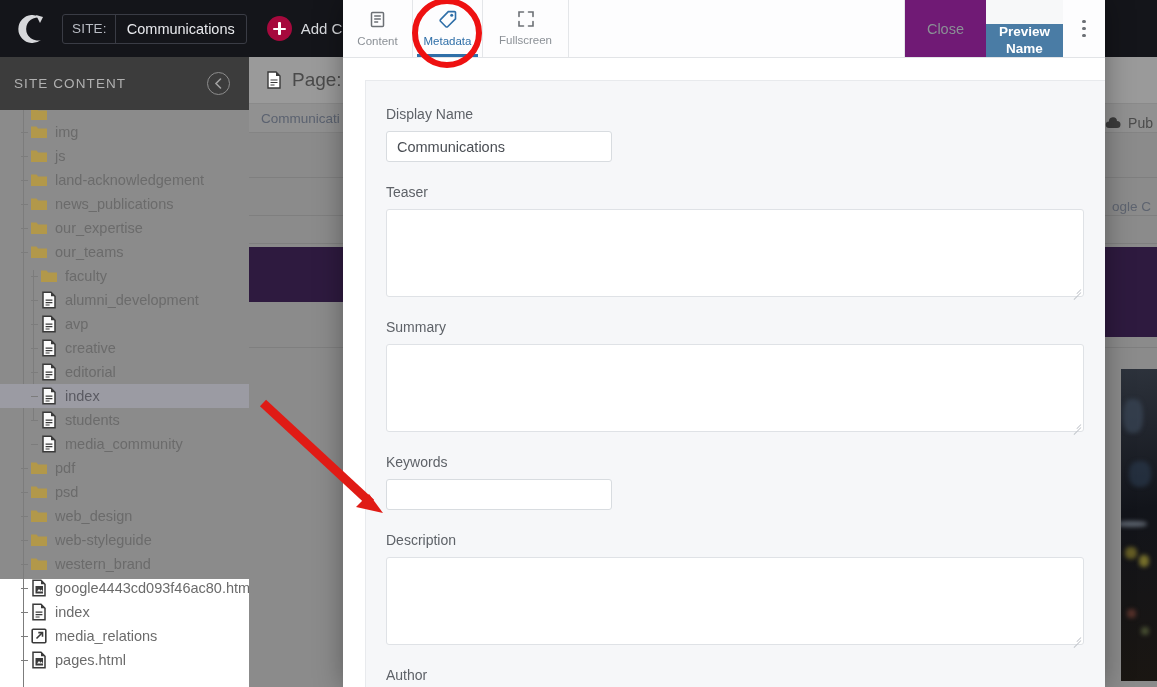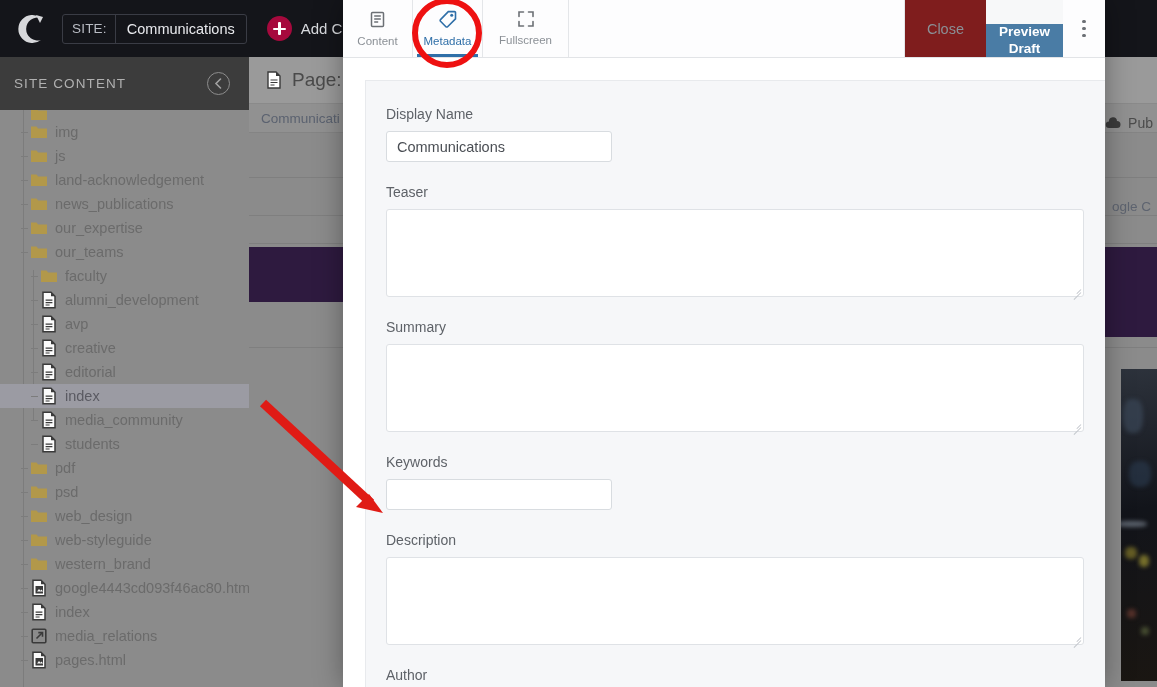--- a/index.html
+++ b/index.html
@@ -48,21 +48,21 @@
   }
   .plus-circle::before, .plus-circle::after {
     content: ""; position: absolute; background: #fff; border-radius: 1px;
   }
   .plus-circle::before { left: 6px; right: 6px; top: 11.5px; height: 2.5px; }
   .plus-circle::after { top: 6px; bottom: 6px; left: 11.5px; width: 2.5px; }
   .nav-more { color: #d8dade; font-size: 15px; margin-left: 22px; }
 
   
   .sidebar {
-    position: absolute; left: 0; top: 57px; width: 249px; height: 630px;
+    position: absolute; left: 0; top: 57px; width: 249px; height: 522px;
     background: #8b8b8b;
   }
   .sidebar-head {
     height: 53px; background: #3c3c3c;
     display: flex; align-items: center; justify-content: space-between;
     padding: 0 19px 0 14px;
   }
   .sidebar-head .title {
     color: #b0b0b0; font-size: 13.5px; letter-spacing: 1.1px;
   }
@@ -151,21 +151,21 @@
   .tool-tab .tlabel { font-size: 11.5px; color: #8b9096; }
   .tool-tab.active .tlabel { color: #2f6fa8; }
   .tool-tab.active::after {
     content: ""; position: absolute; left: 4px; right: 4px; bottom: 0;
     height: 3px; background: #2f6fa8;
   }
   .tool-tab.wide { width: 86px; }
   .tool-spacer { flex: 1; border-right: 1px solid #e4e6e9; background: #fdfdfe; }
   .close-btn {
     display: flex; align-items: center; padding: 0 22px;
-    font-size: 14.5px; color: #8b9096; cursor: pointer; background: #7f1d1d;
+    font-size: 14.5px; color: #8b9096; cursor: pointer; background: #701a75;
   }
   .preview-btn {
     width: 77px; background: #4a7ca5; color: #fff;
     display: flex; flex-direction: column; align-items: center;
     justify-content: center; line-height: 1.25; font-size: 13.5px;
     cursor: pointer; text-align: center; font-weight: 600; margin-top: 24px;
   }
   .kebab {
     width: 42px; background: #fdfdfe; display: flex; flex-direction: column;
     align-items: center; justify-content: center; gap: 3.5px; cursor: pointer;
@@ -377,32 +377,32 @@
           </div>
           <div class="tree-row">
             <span class="guide" style="left: 31px; top: 12px;"></span>
             <span style="margin-left: 40px; display: flex; align-items: center;">
               <svg class="ico" viewBox="0 0 18 18">
                 <path d="M3 1.2 h8 l4 4 v11.6 h-12 z" fill="#fbfbfb" stroke="#3a3a3a" stroke-width="1.5"></path>
                 <path d="M11 1.2 v4 h4" fill="#3a3a3a"></path>
                 <path d="M5.6 9.2 h6.8 M5.6 11.6 h6.8 M5.6 14 h4" stroke="#3a3a3a" stroke-width="1.2"></path>
               </svg>
             </span>
+            <span class="lbl">students</span>
+          </div>
+          <div class="tree-row">
+            <span class="guide" style="left: 31px; top: 12px;"></span>
+            <span style="margin-left: 40px; display: flex; align-items: center;">
+              <svg class="ico" viewBox="0 0 18 18">
+                <path d="M3 1.2 h8 l4 4 v11.6 h-12 z" fill="#fbfbfb" stroke="#3a3a3a" stroke-width="1.5"></path>
+                <path d="M11 1.2 v4 h4" fill="#3a3a3a"></path>
+                <path d="M5.6 9.2 h6.8 M5.6 11.6 h6.8 M5.6 14 h4" stroke="#3a3a3a" stroke-width="1.2"></path>
+              </svg>
+            </span>
             <span class="lbl">media_community</span>
-          </div>
-          <div class="tree-row">
-            <span class="guide" style="left: 31px; top: 12px;"></span>
-            <span style="margin-left: 40px; display: flex; align-items: center;">
-              <svg class="ico" viewBox="0 0 18 18">
-                <path d="M3 1.2 h8 l4 4 v11.6 h-12 z" fill="#fbfbfb" stroke="#3a3a3a" stroke-width="1.5"></path>
-                <path d="M11 1.2 v4 h4" fill="#3a3a3a"></path>
-                <path d="M5.6 9.2 h6.8 M5.6 11.6 h6.8 M5.6 14 h4" stroke="#3a3a3a" stroke-width="1.2"></path>
-              </svg>
-            </span>
-            <span class="lbl">students</span>
           </div>
           <div class="tree-row">
             <span class="guide" style="left: 21px; top: 12px;"></span>
             <span style="margin-left: 30px; display: flex; align-items: center;">
               <svg class="ico" viewBox="0 0 18 18">
                 <path d="M1 3.5 h5.5 l1.6 2 H17 v9.5 H1 z" fill="#b2984a"></path>
               </svg>
             </span>
             <span class="lbl">pdf</span>
           </div>
@@ -552,21 +552,21 @@
         <div class="tool-tab wide">
           <span><svg width="16" height="16" viewBox="0 0 16 16">
               <path d="M1 5.5 V1 H5.5 M10.5 1 H15 V5.5 M15 10.5 V15 H10.5 M5.5 15 H1 V10.5" stroke="#6c7075" stroke-width="1.6" fill="none" stroke-linecap="round"></path>
             </svg></span>
           <span class="tlabel">Fullscreen</span>
         </div>
         <div class="tool-spacer"></div>
         <div class="close-btn">Close</div>
         <div class="preview-btn">
           <span>Preview</span>
-          <span>Draft</span>
+          <span>Name</span>
         </div>
         <div class="kebab">
           <i></i>
           <i></i>
           <i></i>
         </div>
       </div>
     <div class="form-area" id="form">
         <div class="field"><label>Display Name</label><input class="inp" type="text" value="Communications" style=""></div>
         <div class="field">

